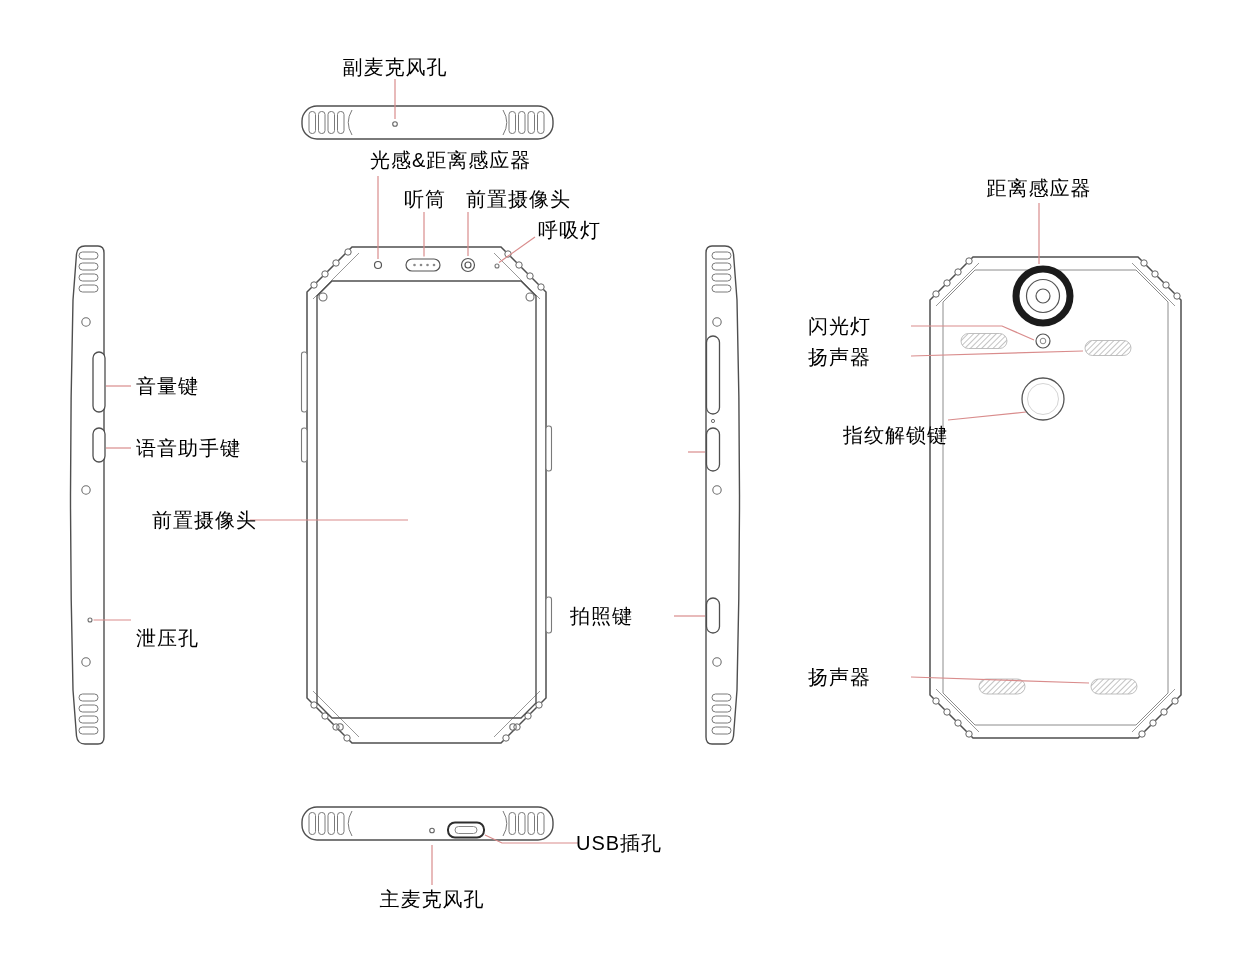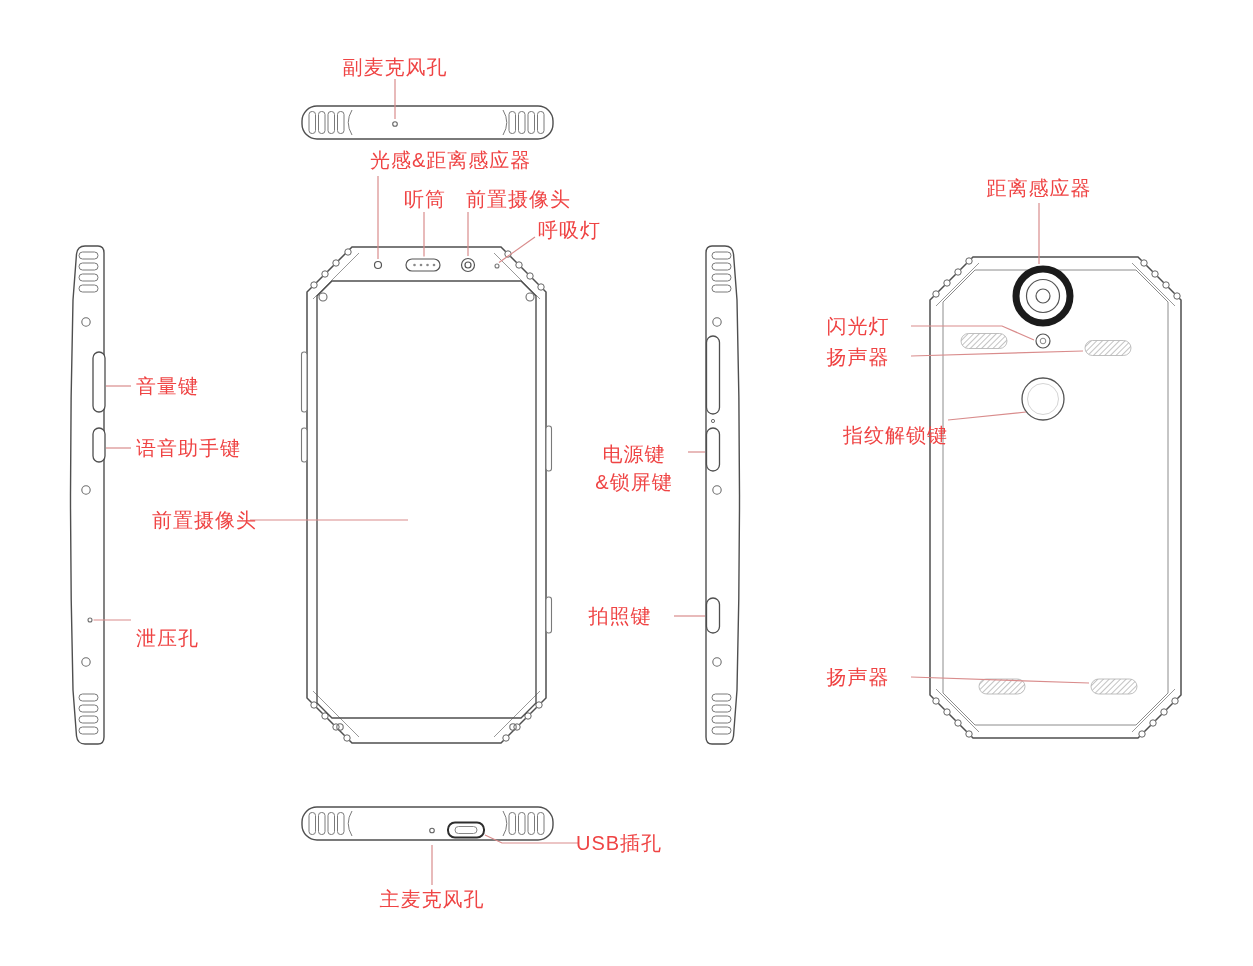--- a/index.html
+++ b/index.html
@@ -1,22 +1,22 @@
 <!DOCTYPE html>
 <html><head>
 <meta charset="utf-8">
 <style>
   * { margin:0; padding:0; box-sizing:border-box; }
   html,body { background:#fff; }
   body { font-family:"Liberation Sans","DejaVu Sans",sans-serif; }
   .stage { position:relative; width:1253px; height:966px; background:#fff; overflow:hidden; }
   svg.art { position:absolute; left:0; top:0; }
-  .lbl { position:absolute; font-size:20px; line-height:23px; color:#ef4444; letter-spacing:1px; white-space:nowrap; }
+  .lbl { position:absolute; font-size:20px; line-height:23px; color:#000000; letter-spacing:1px; white-space:nowrap; }
   .center { transform:translateX(-50%); }
-  .ralign { text-align:center; }
+  .ralign { text-align:left; }
   .twoline { line-height:28px; }
 </style>
 </head>
 <body>
 
 <div class="stage">
 
 <svg class="art" width="1253" height="966" viewBox="0 0 1253 966">
   <defs>
     <pattern id="hatch" width="4" height="4" patternUnits="userSpaceOnUse" patternTransform="rotate(45)">
@@ -238,24 +238,20 @@
 
   <div class="lbl center" style="left:395px;top:56px">副麦克风孔</div>
   <div class="lbl" style="left:370px;top:149px">光感&amp;距离感应器</div>
   <div class="lbl" style="left:404px;top:188px">听筒</div>
   <div class="lbl" style="left:466px;top:188px">前置摄像头</div>
   <div class="lbl" style="left:538px;top:219px">呼吸灯</div>
   <div class="lbl" style="left:136px;top:375px">音量键</div>
   <div class="lbl" style="left:136px;top:437px">语音助手键</div>
   <div class="lbl" style="left:152px;top:509px">前置摄像头</div>
   <div class="lbl" style="left:136px;top:627px">泄压孔</div>
-  <div class="lbl ralign twoline" style="left:584px;top:440px;width:100px">
-    <div>电源键</div>
-    <div>&amp;锁屏键</div>
-  </div>
   <div class="lbl ralign" style="left:570px;top:605px;width:100px">拍照键</div>
   <div class="lbl center" style="left:1039px;top:177px">距离感应器</div>
   <div class="lbl ralign" style="left:808px;top:315px;width:100px">闪光灯</div>
   <div class="lbl ralign" style="left:808px;top:346px;width:100px">扬声器</div>
   <div class="lbl ralign" style="left:843px;top:424px;width:100px">指纹解锁键</div>
   <div class="lbl ralign" style="left:808px;top:666px;width:100px">扬声器</div>
   <div class="lbl" style="left:576px;top:832px">USB插孔</div>
   <div class="lbl center" style="left:432px;top:888px">主麦克风孔</div>
 
 </div>

